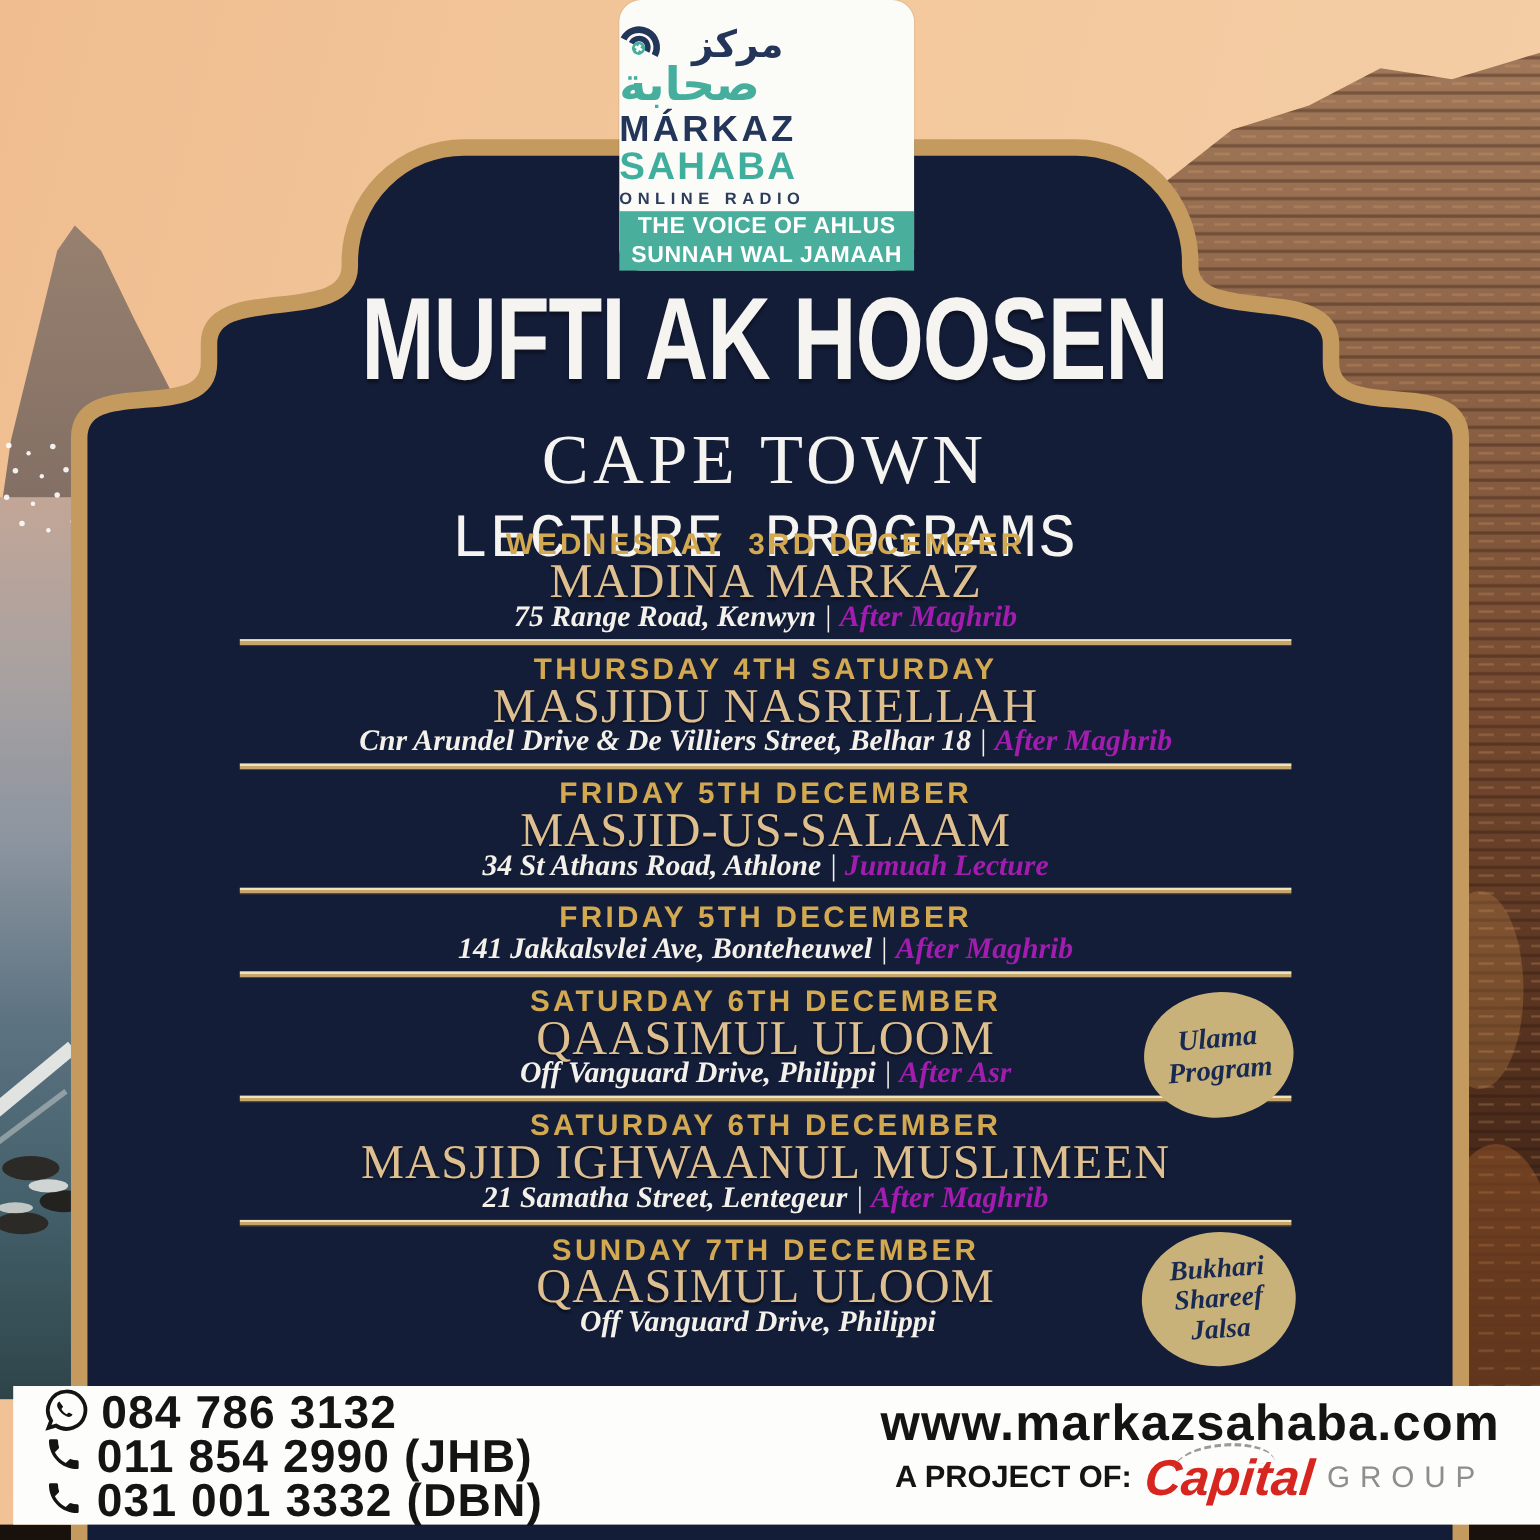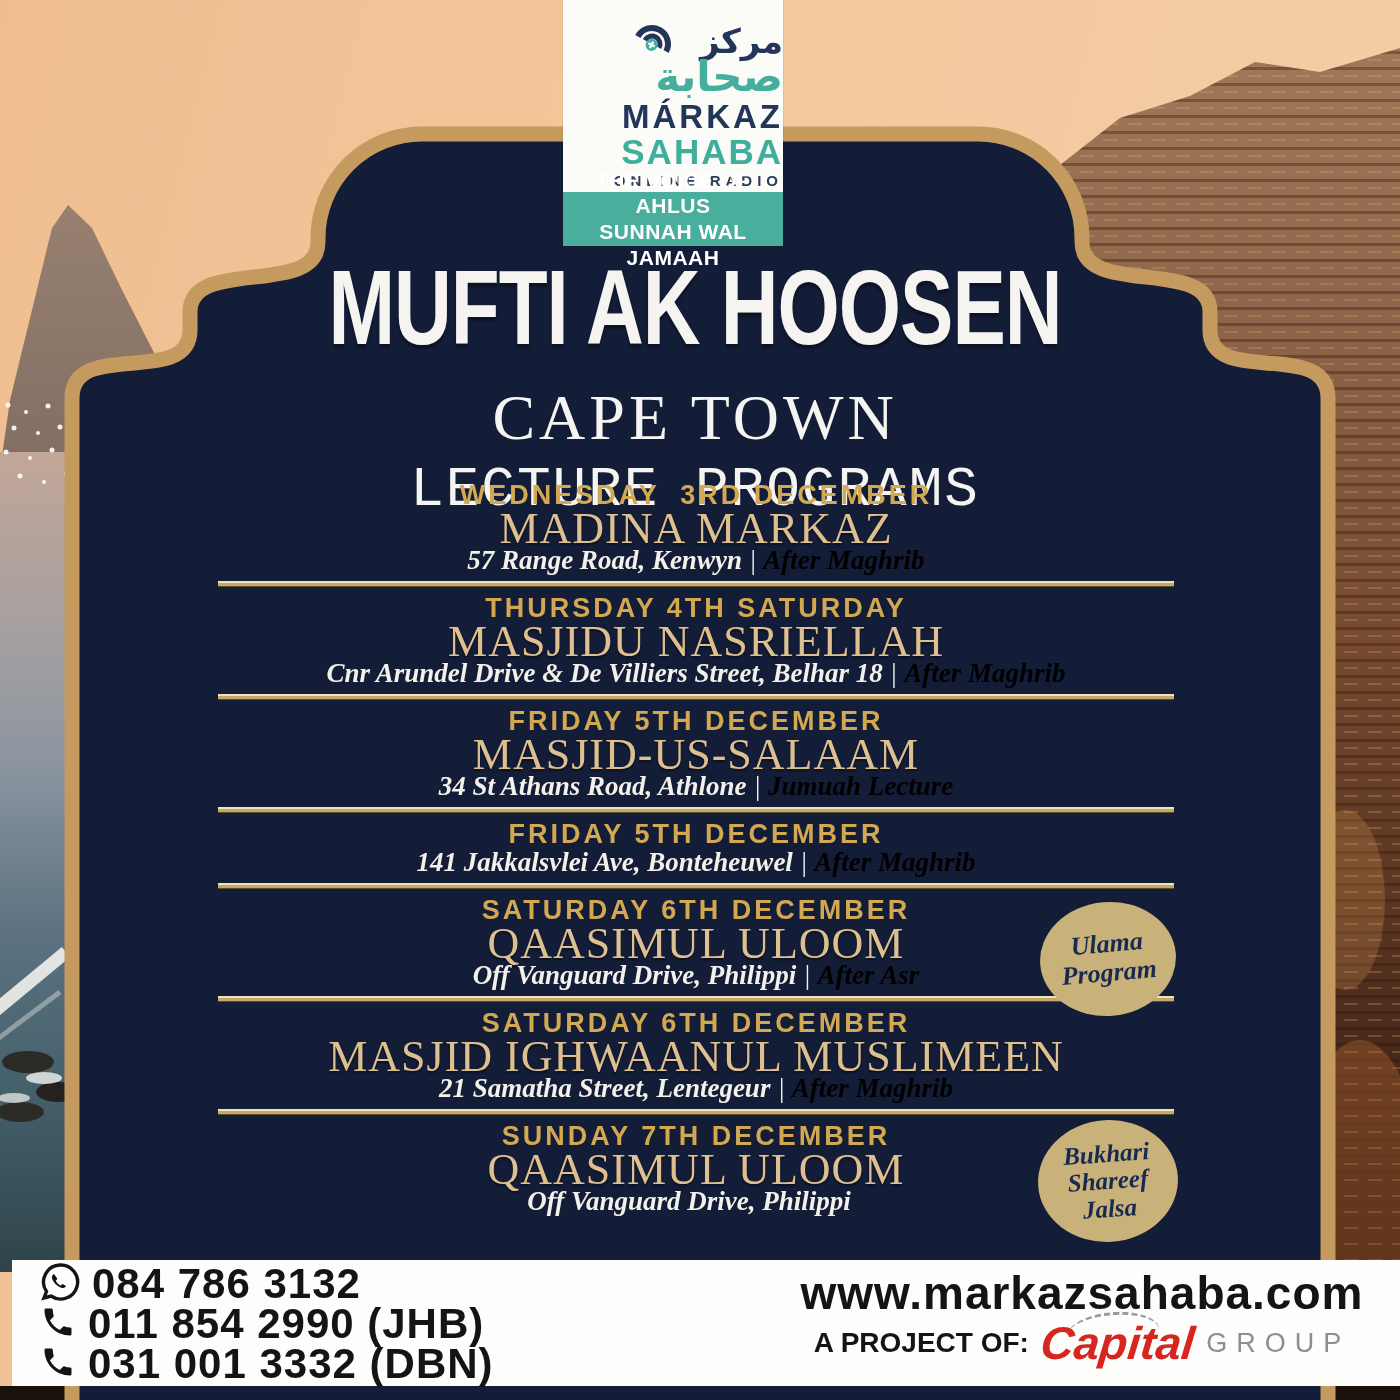--- a/index.html
+++ b/index.html
@@ -3,23 +3,24 @@
 <meta charset="utf-8">
 <style>
   html,body{margin:0;padding:0;background:#222;}
   .poster{
     position:relative;width:1400px;height:1400px;overflow:hidden;
     font-family:"Liberation Sans",sans-serif;background:#f2c69b;
   }
   .layer{position:absolute;left:0;top:0;width:1400px;height:1400px;}
   
   .logo-card{
-    position:absolute;left:563px;top:0;width:220px;height:246px;
-    background:#fbfbf8;z-index:6;display:flex;flex-direction:column;align-items:flex-end;
+    position:absolute;left:563px;top:0;width:268px;height:246px;
+    background:#fbfbf8;z-index:6;display:flex;flex-direction:column;align-items:flex-start;
     box-shadow:0 0 0 1px rgba(0,0,0,.06);
+    border-radius:20px;
   }
   .logo-top-row{display:flex;align-items:flex-end;justify-content:center;gap:8px;margin-top:6px;height:52px;}
   .arabic-markaz{font-family:"DejaVu Sans",sans-serif;font-weight:bold;font-size:34px;line-height:1;color:#24355a;}
   .arabic-sahaba{font-family:"DejaVu Sans",sans-serif;font-weight:bold;font-size:42px;line-height:1;color:#45ae9c;margin-top:-2px;}
   .wm-markaz{font-size:33px;font-weight:bold;color:#24355a;letter-spacing:3px;line-height:1;margin-top:2px;}
   .wm-sahaba{font-size:35px;font-weight:bold;color:#3fae9c;letter-spacing:2px;line-height:1;margin-top:1px;}
   .wm-online{font-size:15px;font-weight:bold;color:#2c3c5c;letter-spacing:5px;line-height:1;margin-top:4px;}
   .logo-banner{
     margin-top:auto;width:100%;height:54px;background:#4aae9d;color:#fff;
     font-weight:bold;font-size:21px;line-height:1.22;letter-spacing:.5px;
@@ -34,21 +35,21 @@
     text-shadow:0 3px 2px rgba(0,0,0,.35);
   }
   .sub-title1{position:absolute;left:0;top:386px;width:100%;font-family:"Liberation Serif",serif;font-size:64px;letter-spacing:4px;line-height:1;}
   .sub-title2{position:absolute;left:0;top:462px;width:100%;font-family:Liberation Mono, monospace;font-size:56px;letter-spacing:2px;line-height:1;}
   
   .schedule{position:absolute;left:212px;top:482px;width:968px;text-align:center;z-index:4;}
   .day{font-size:27px;font-weight:bold;letter-spacing:3px;color:#d2a851;line-height:27px;white-space:pre-wrap;}
   .venue{font-family:"Liberation Serif",serif;font-size:44px;color:#debf8f;letter-spacing:1px;line-height:34px;margin-top:3px;text-shadow:0 2px 2px rgba(0,0,0,.45);}
   .addr{font-family:"Liberation Serif",serif;font-style:italic;font-weight:bold;font-size:27px;color:#f3f1ea;line-height:28px;}
   .addr .pipe{margin:0 7px;color:#f3f1ea;font-weight:normal;}
-  .addr .time{color:#000000;}
+  .addr .time{color:#a21caf;}
   .rule{height:6px;margin:7px 6px 8px 6px;background:linear-gradient(180deg,#efe3bd 0 2px,#c6a66a 2px 5px,#5d4d30 5px 6px);}
   
   .badge{
     position:absolute;background:#c9b279;border-radius:50%;color:#182a52;z-index:5;
     font-family:"Liberation Serif",serif;font-style:italic;font-weight:bold;
     display:flex;align-items:center;justify-content:center;text-align:center;white-space:pre-line;
   }
   .badge-1{left:1040px;top:902px;width:136px;height:114px;font-size:26px;line-height:1.1;transform:rotate(-5deg);}
   .badge-2{left:1038px;top:1120px;width:140px;height:122px;font-size:25px;line-height:1.1;transform:rotate(-4deg);}
   
@@ -177,21 +178,21 @@
     <div class="main-title">MUFTI AK HOOSEN</div>
     <div class="sub-title1">CAPE TOWN</div>
     <div class="sub-title2">LECTURE PROGRAMS</div>
   </div>
 
   <div class="schedule">
 
     <div class="entry">
       <div class="day">WEDNESDAY  3RD DECEMBER</div>
       <div class="venue">MADINA MARKAZ</div>
-      <div class="addr"><span>57 Range Road, Kenwyn</span><span class="pipe">|</span><span class="time">After Maghrib</span></div>
+      <div class="addr"><span>75 Range Road, Kenwyn</span><span class="pipe">|</span><span class="time">After Maghrib</span></div>
       <div class="rule"></div>
     </div>
 
     <div class="entry">
       <div class="day">THURSDAY 4TH SATURDAY</div>
       <div class="venue">MASJIDU NASRIELLAH</div>
       <div class="addr"><span>Cnr Arundel Drive &amp; De Villiers Street, Belhar 18</span><span class="pipe">|</span><span class="time">After Maghrib</span></div>
       <div class="rule"></div>
     </div>
 

